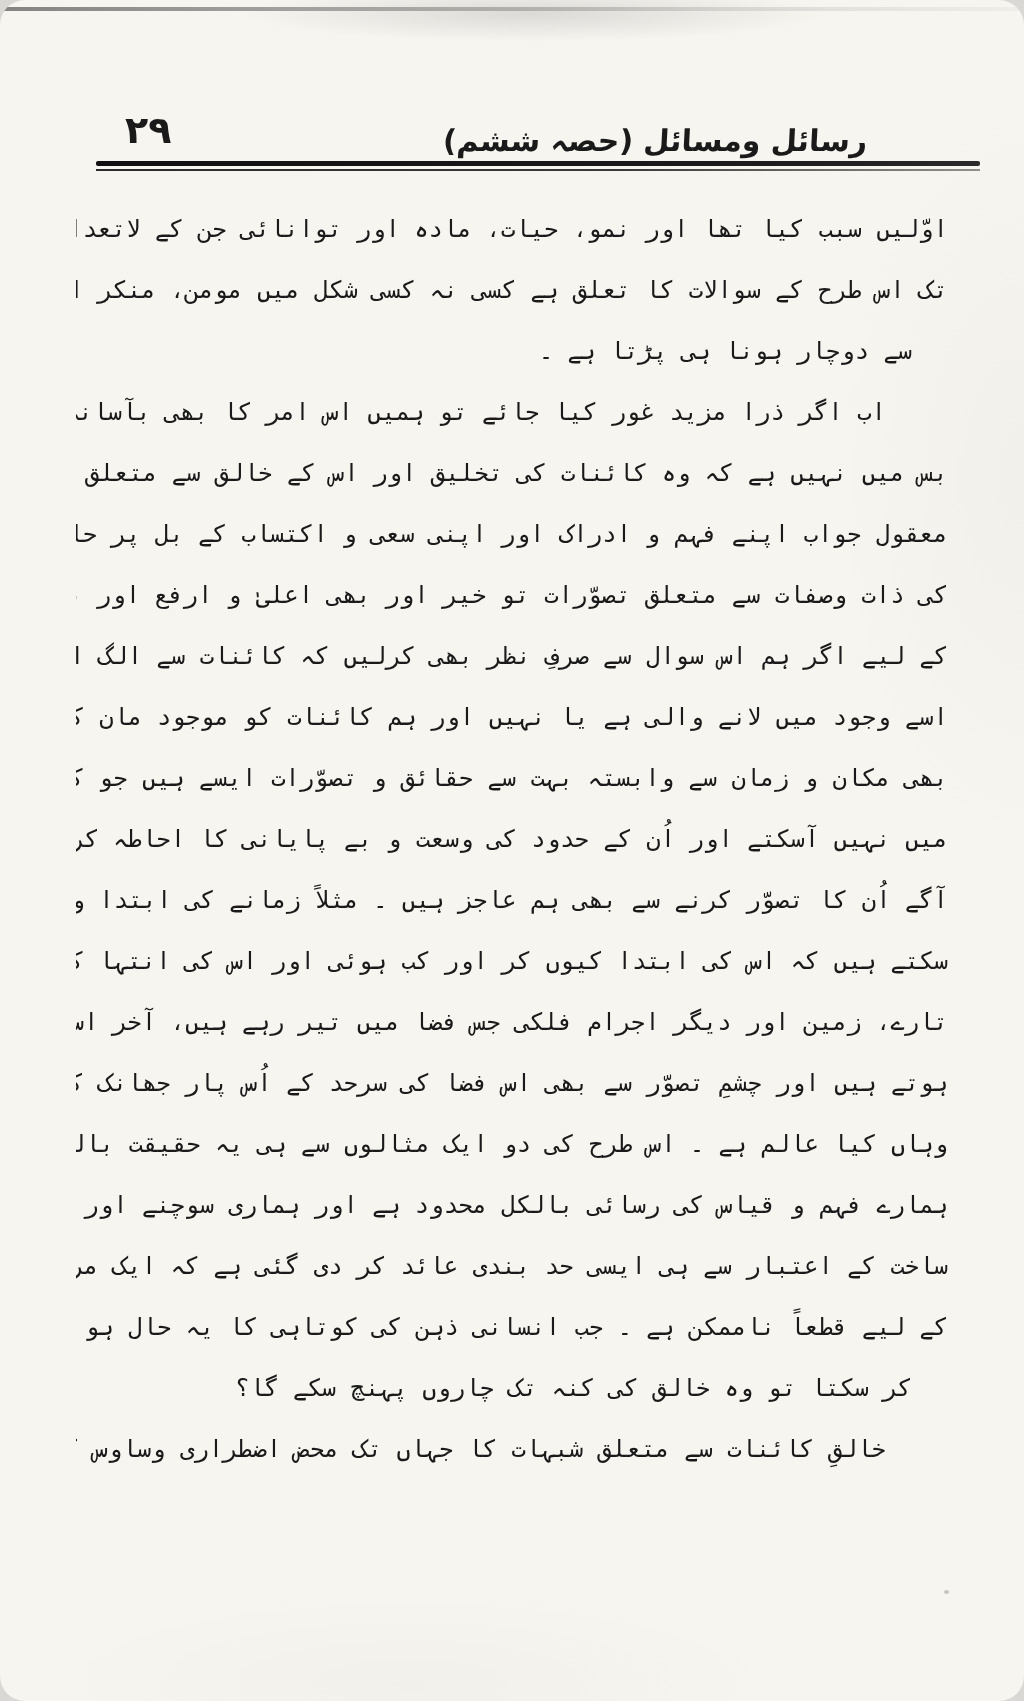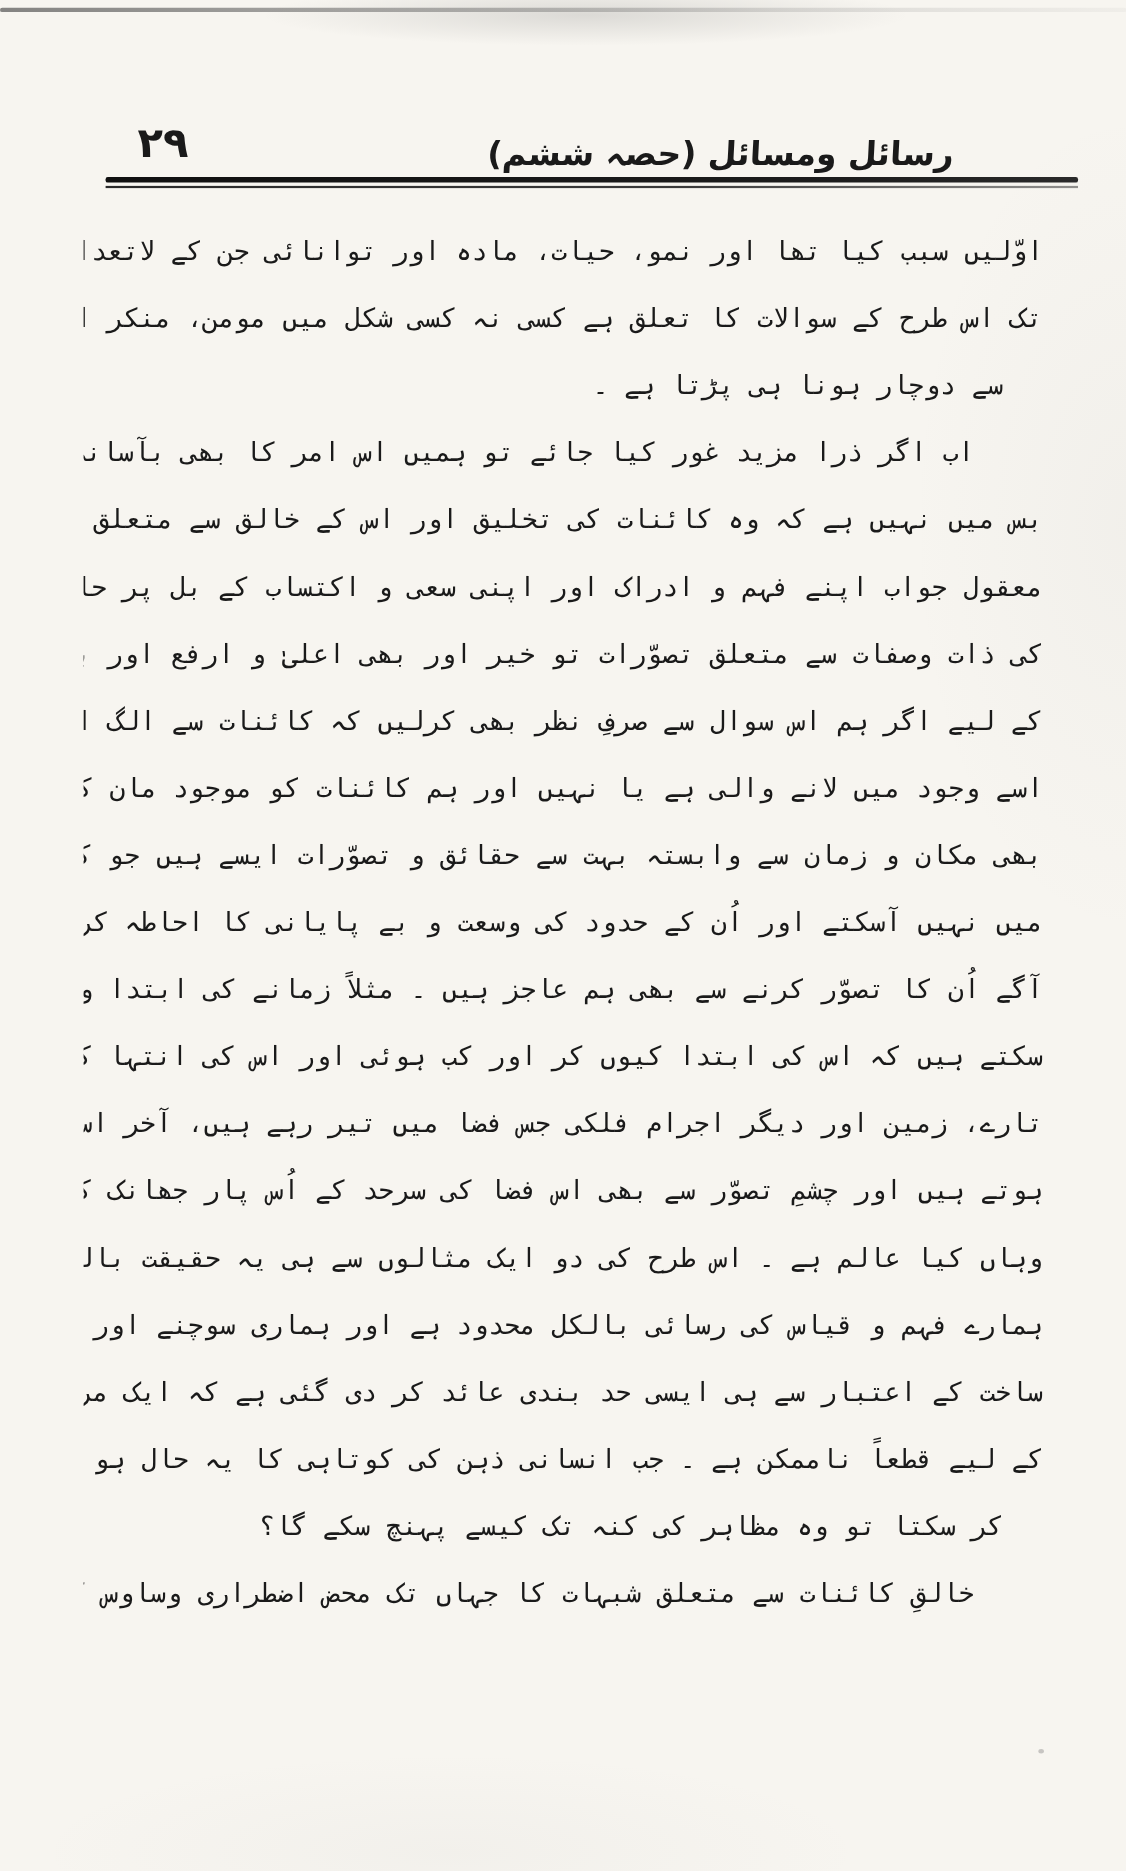--- a/index.html
+++ b/index.html
@@ -14,20 +14,21 @@
     height: 1701px;
     margin: 0 auto;
     background: #f7f5f0;
     background-image:
       radial-gradient(ellipse 420px 40px at 52% 0.8%, rgba(110,110,110,0.20), transparent 70%),
       radial-gradient(ellipse 260px 500px at 100% 28%, rgba(140,140,140,0.05), transparent 75%),
       radial-gradient(ellipse 500px 120px at 40% 99%, rgba(150,150,150,0.05), transparent 75%);
     color: #1a1a1a;
     overflow: hidden;
     direction: rtl;
+    border-radius: 25px;
   }
   
   .top-streak {
     position: absolute;
     top: 7px; left: 0;
     width: 100%; height: 4px;
     background: linear-gradient(to right,
       rgba(70,70,70,0.65) 0%,
       rgba(90,90,90,0.45) 40%,
       rgba(120,120,120,0.22) 70%,
@@ -131,17 +132,17 @@
       <div class="line full">بھی مکان و زمان سے وابستہ بہت سے حقائق و تصوّرات ایسے ہیں جو کماحقہٗ ہماری ذہنی گرفت</div>
       <div class="line full">میں نہیں آسکتے اور اُن کے حدود کی وسعت و بے پایانی کا احاطہ کر لینا تو درکنار، ایک خاص حد سے</div>
       <div class="line full">آگے اُن کا تصوّر کرنے سے بھی ہم عاجز ہیں ۔ مثلاً زمانے کی ابتدا و انتہا کے متعلق ہم کیا تصوّر کر</div>
       <div class="line full">سکتے ہیں کہ اس کی ابتدا کیوں کر اور کب ہوئی اور اس کی انتہا کہاں اور کیسے ہوگی؟ سورج، چاند،</div>
       <div class="line full">تارے، زمین اور دیگر اجرام فلکی جس فضا میں تیر رہے ہیں، آخر اس کے حدود کہاں جا کر ختم</div>
       <div class="line full">ہوتے ہیں اور چشمِ تصوّر سے بھی اس فضا کی سرحد کے اُس پار جھانک کر کیسے دیکھا جا سکتا ہے کہ</div>
       <div class="line full">وہاں کیا عالم ہے ۔ اس طرح کی دو ایک مثالوں سے ہی یہ حقیقت بالکل عیاں ہو جاتی ہے کہ</div>
       <div class="line full">ہمارے فہم و قیاس کی رسائی بالکل محدود ہے اور ہماری سوچنے اور سمجھنے کی طاقتوں پر ان کی فطری</div>
       <div class="line full">ساخت کے اعتبار سے ہی ایسی حد بندی عائد کر دی گئی ہے کہ ایک مرحلے سے آگے کا تصوّر ان</div>
       <div class="line full">کے لیے قطعاً ناممکن ہے ۔ جب انسانی ذہن کی کوتاہی کا یہ حال ہو کہ وہ مخلوق کا بھی کلّی ادراک نہیں</div>
-      <div class="line end">کر سکتا تو وہ مظاہر کی کنہ تک کیسے پہنچ سکے گا؟</div>
+      <div class="line end">کر سکتا تو وہ خالق کی کنہ تک چاروں پہنچ سکے گا؟</div>
       <div class="line start">خالقِ کائنات سے متعلق شبہات کا جہاں تک محض اضطراری وساوس کی حیثیت سے قلب</div>
     </main>
 
 </div>
 
 </body></html>

